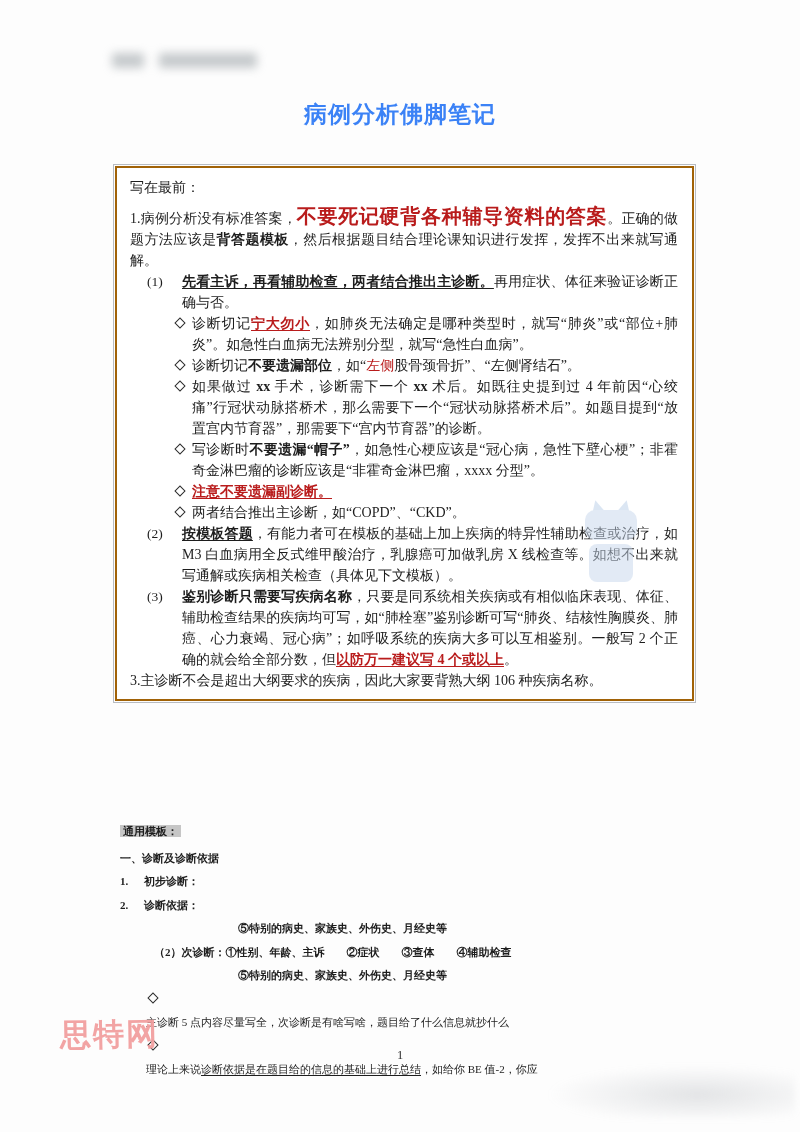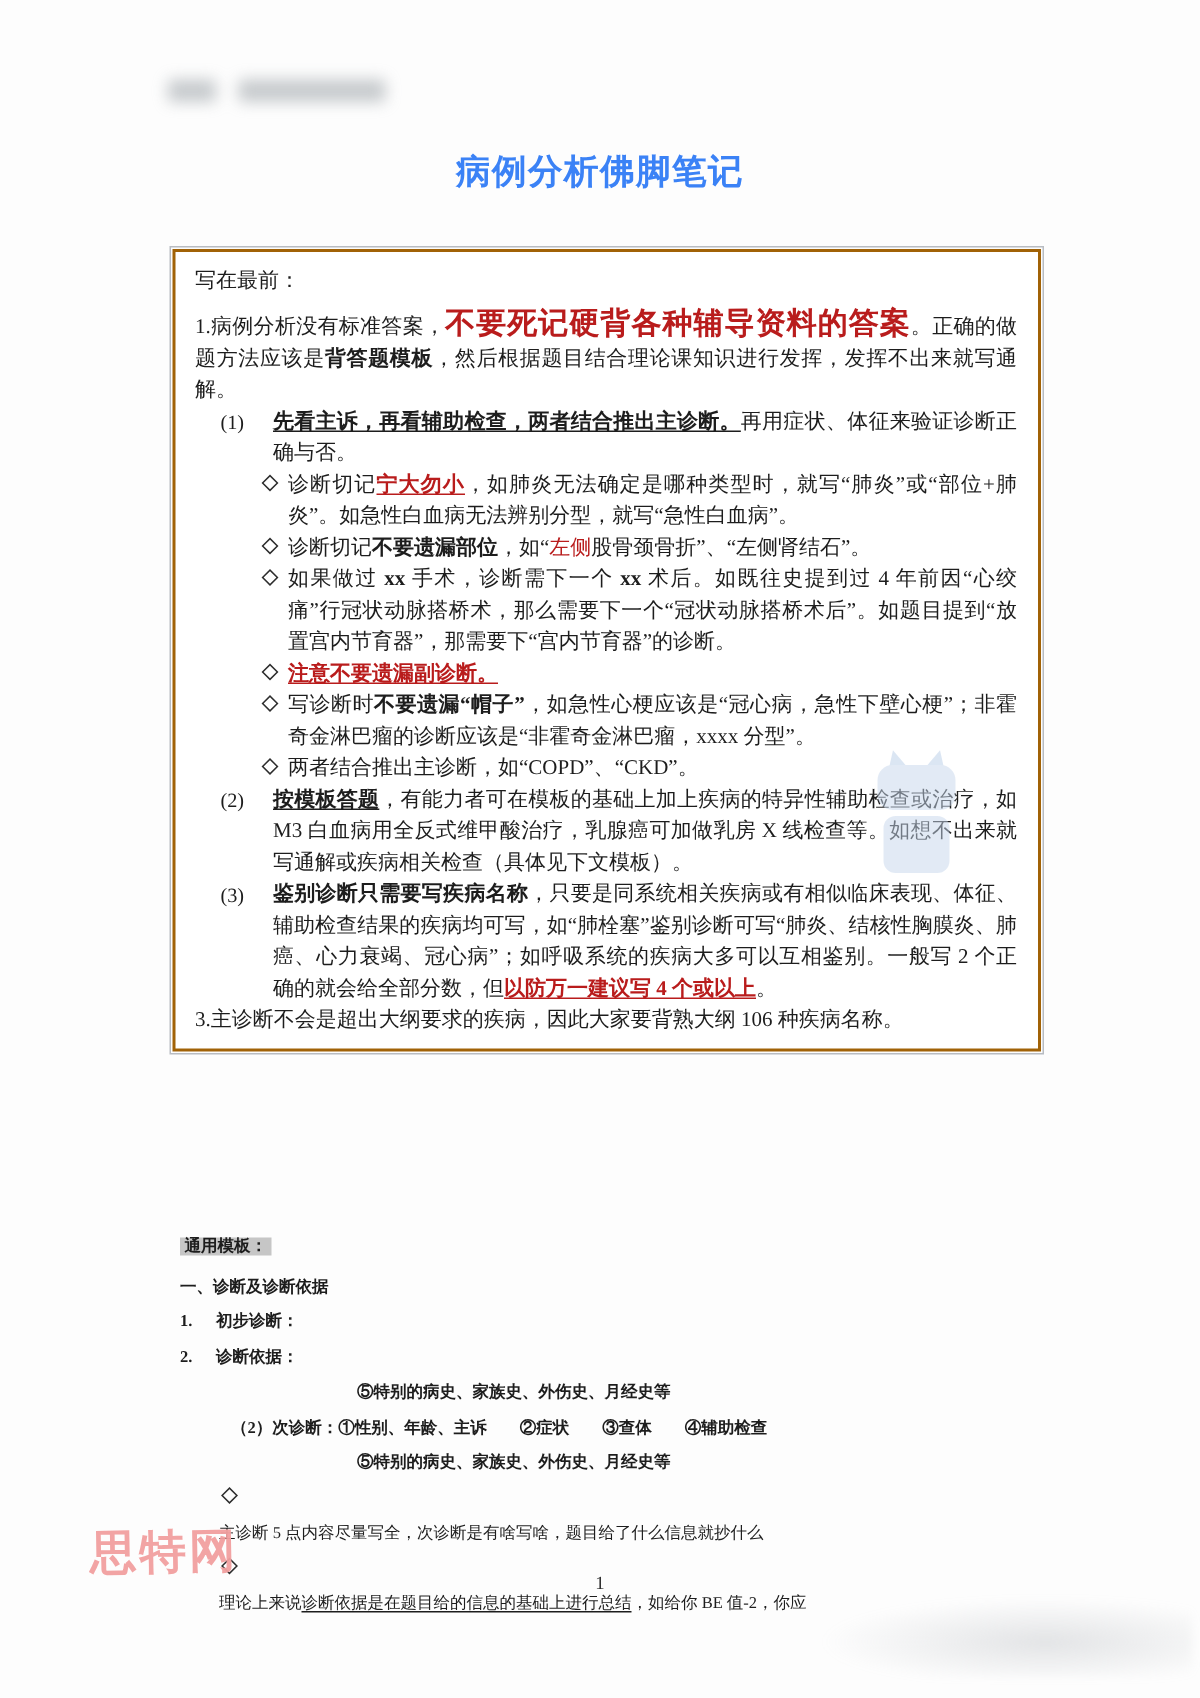--- a/index.html
+++ b/index.html
@@ -113,25 +113,25 @@
       <div class="ln dia">
         <span class="mk"><span class="dshape"></span></span>
         <span class="bd"><span>诊断切记</span><span class="s-b">不要遗漏部位</span><span>，如“</span><span class="s-r">左侧</span><span>股骨颈骨折”、“左侧肾结石”。</span></span>
       </div>
       <div class="ln dia">
         <span class="mk"><span class="dshape"></span></span>
         <span class="bd"><span>如果做过 </span><span class="s-b">xx</span><span> 手术，诊断需下一个 </span><span class="s-b">xx</span><span> 术后。如既往史提到过 4 年前因“心绞痛”行冠状动脉搭桥术，那么需要下一个“冠状动脉搭桥术后”。如题目提到“放置宫内节育器”，那需要下“宫内节育器”的诊断。</span></span>
       </div>
       <div class="ln dia">
         <span class="mk"><span class="dshape"></span></span>
-        <span class="bd"><span class="s-r s-b s-u">注意不要遗漏副诊断。</span></span>
+        <span class="bd"><span>写诊断时</span><span class="s-b">不要遗漏“帽子”</span><span>，如急性心梗应该是“冠心病，急性下壁心梗”；非霍奇金淋巴瘤的诊断应该是“非霍奇金淋巴瘤，xxxx 分型”。</span></span>
       </div>
       <div class="ln dia">
         <span class="mk"><span class="dshape"></span></span>
-        <span class="bd"><span>写诊断时</span><span class="s-b">不要遗漏“帽子”</span><span>，如急性心梗应该是“冠心病，急性下壁心梗”；非霍奇金淋巴瘤的诊断应该是“非霍奇金淋巴瘤，xxxx 分型”。</span></span>
+        <span class="bd"><span class="s-r s-b s-u">注意不要遗漏副诊断。</span></span>
       </div>
       <div class="ln dia">
         <span class="mk"><span class="dshape"></span></span>
         <span class="bd"><span>两者结合推出主诊断，如“COPD”、“CKD”。</span></span>
       </div>
       <div class="ln num">
         <span class="mk">(2)</span>
         <span class="bd"><span class="s-b s-u">按模板答题</span><span>，有能力者可在模板的基础上加上疾病的特异性辅助检查或治疗，如 M3 白血病用全反式维甲酸治疗，乳腺癌可加做乳房 X 线检查等。如想不出来就写通解或疾病相关检查（具体见下文模板）。</span></span>
       </div>
       <div class="ln num">

